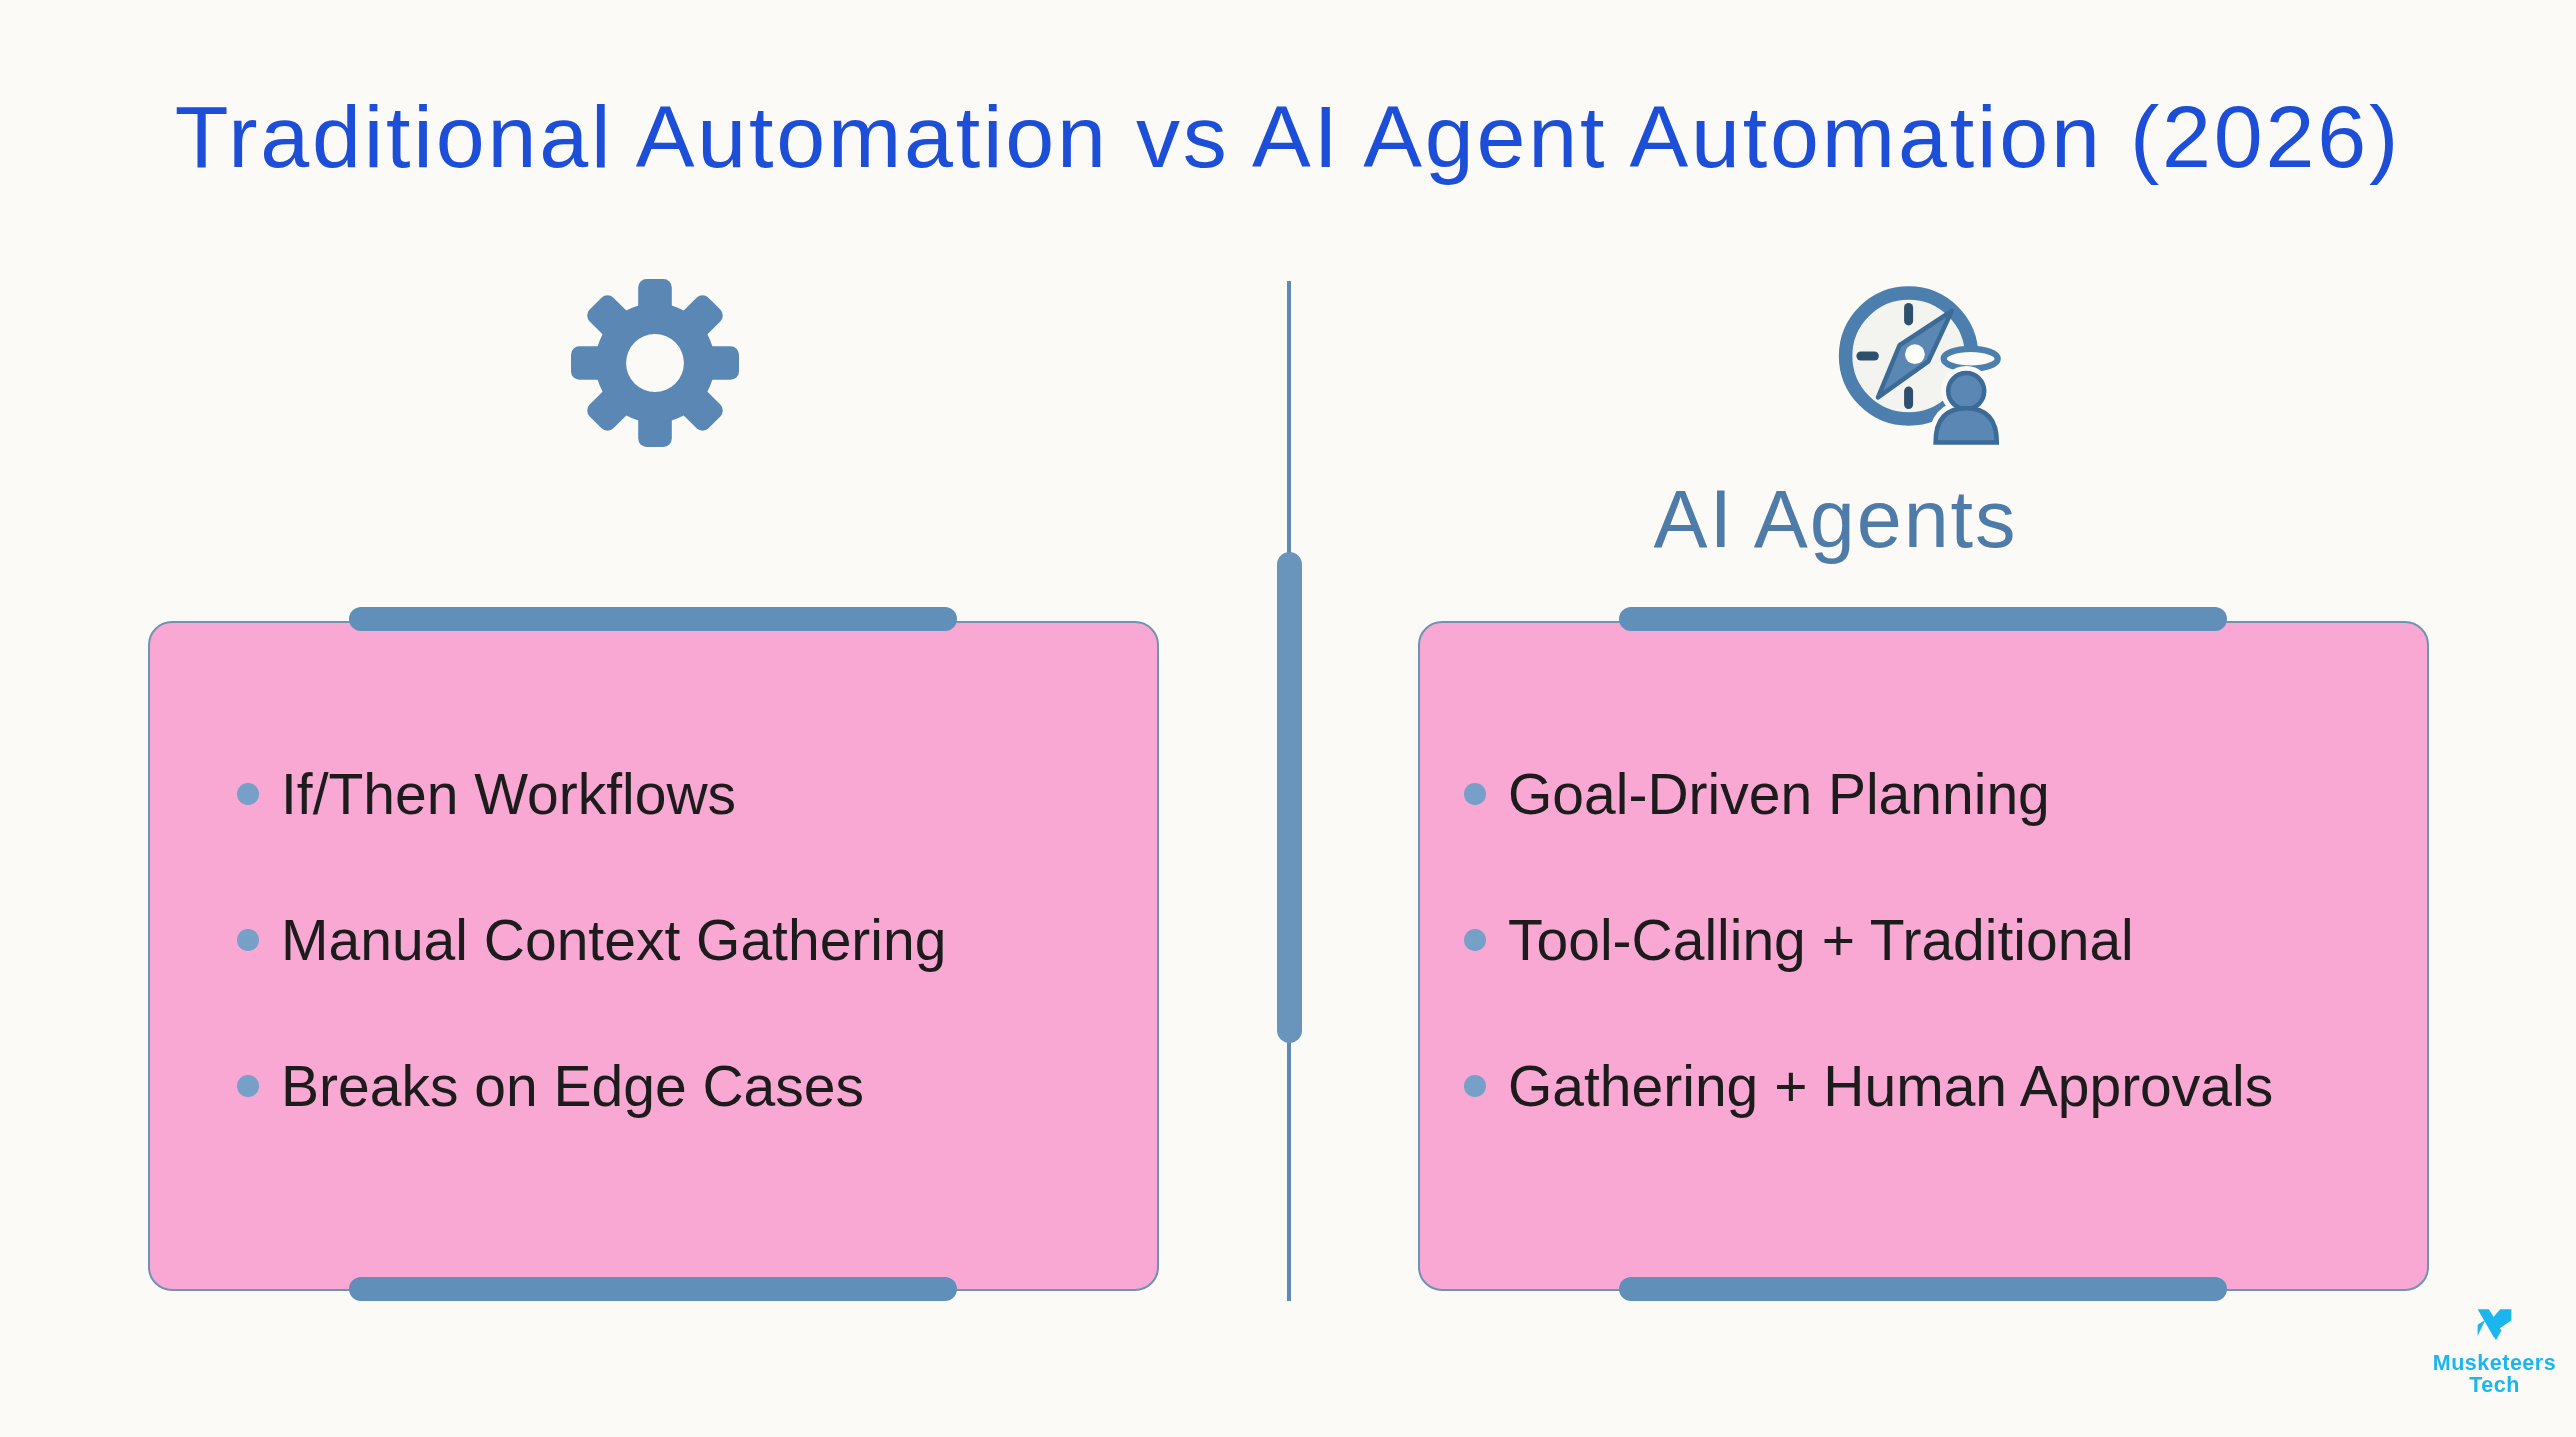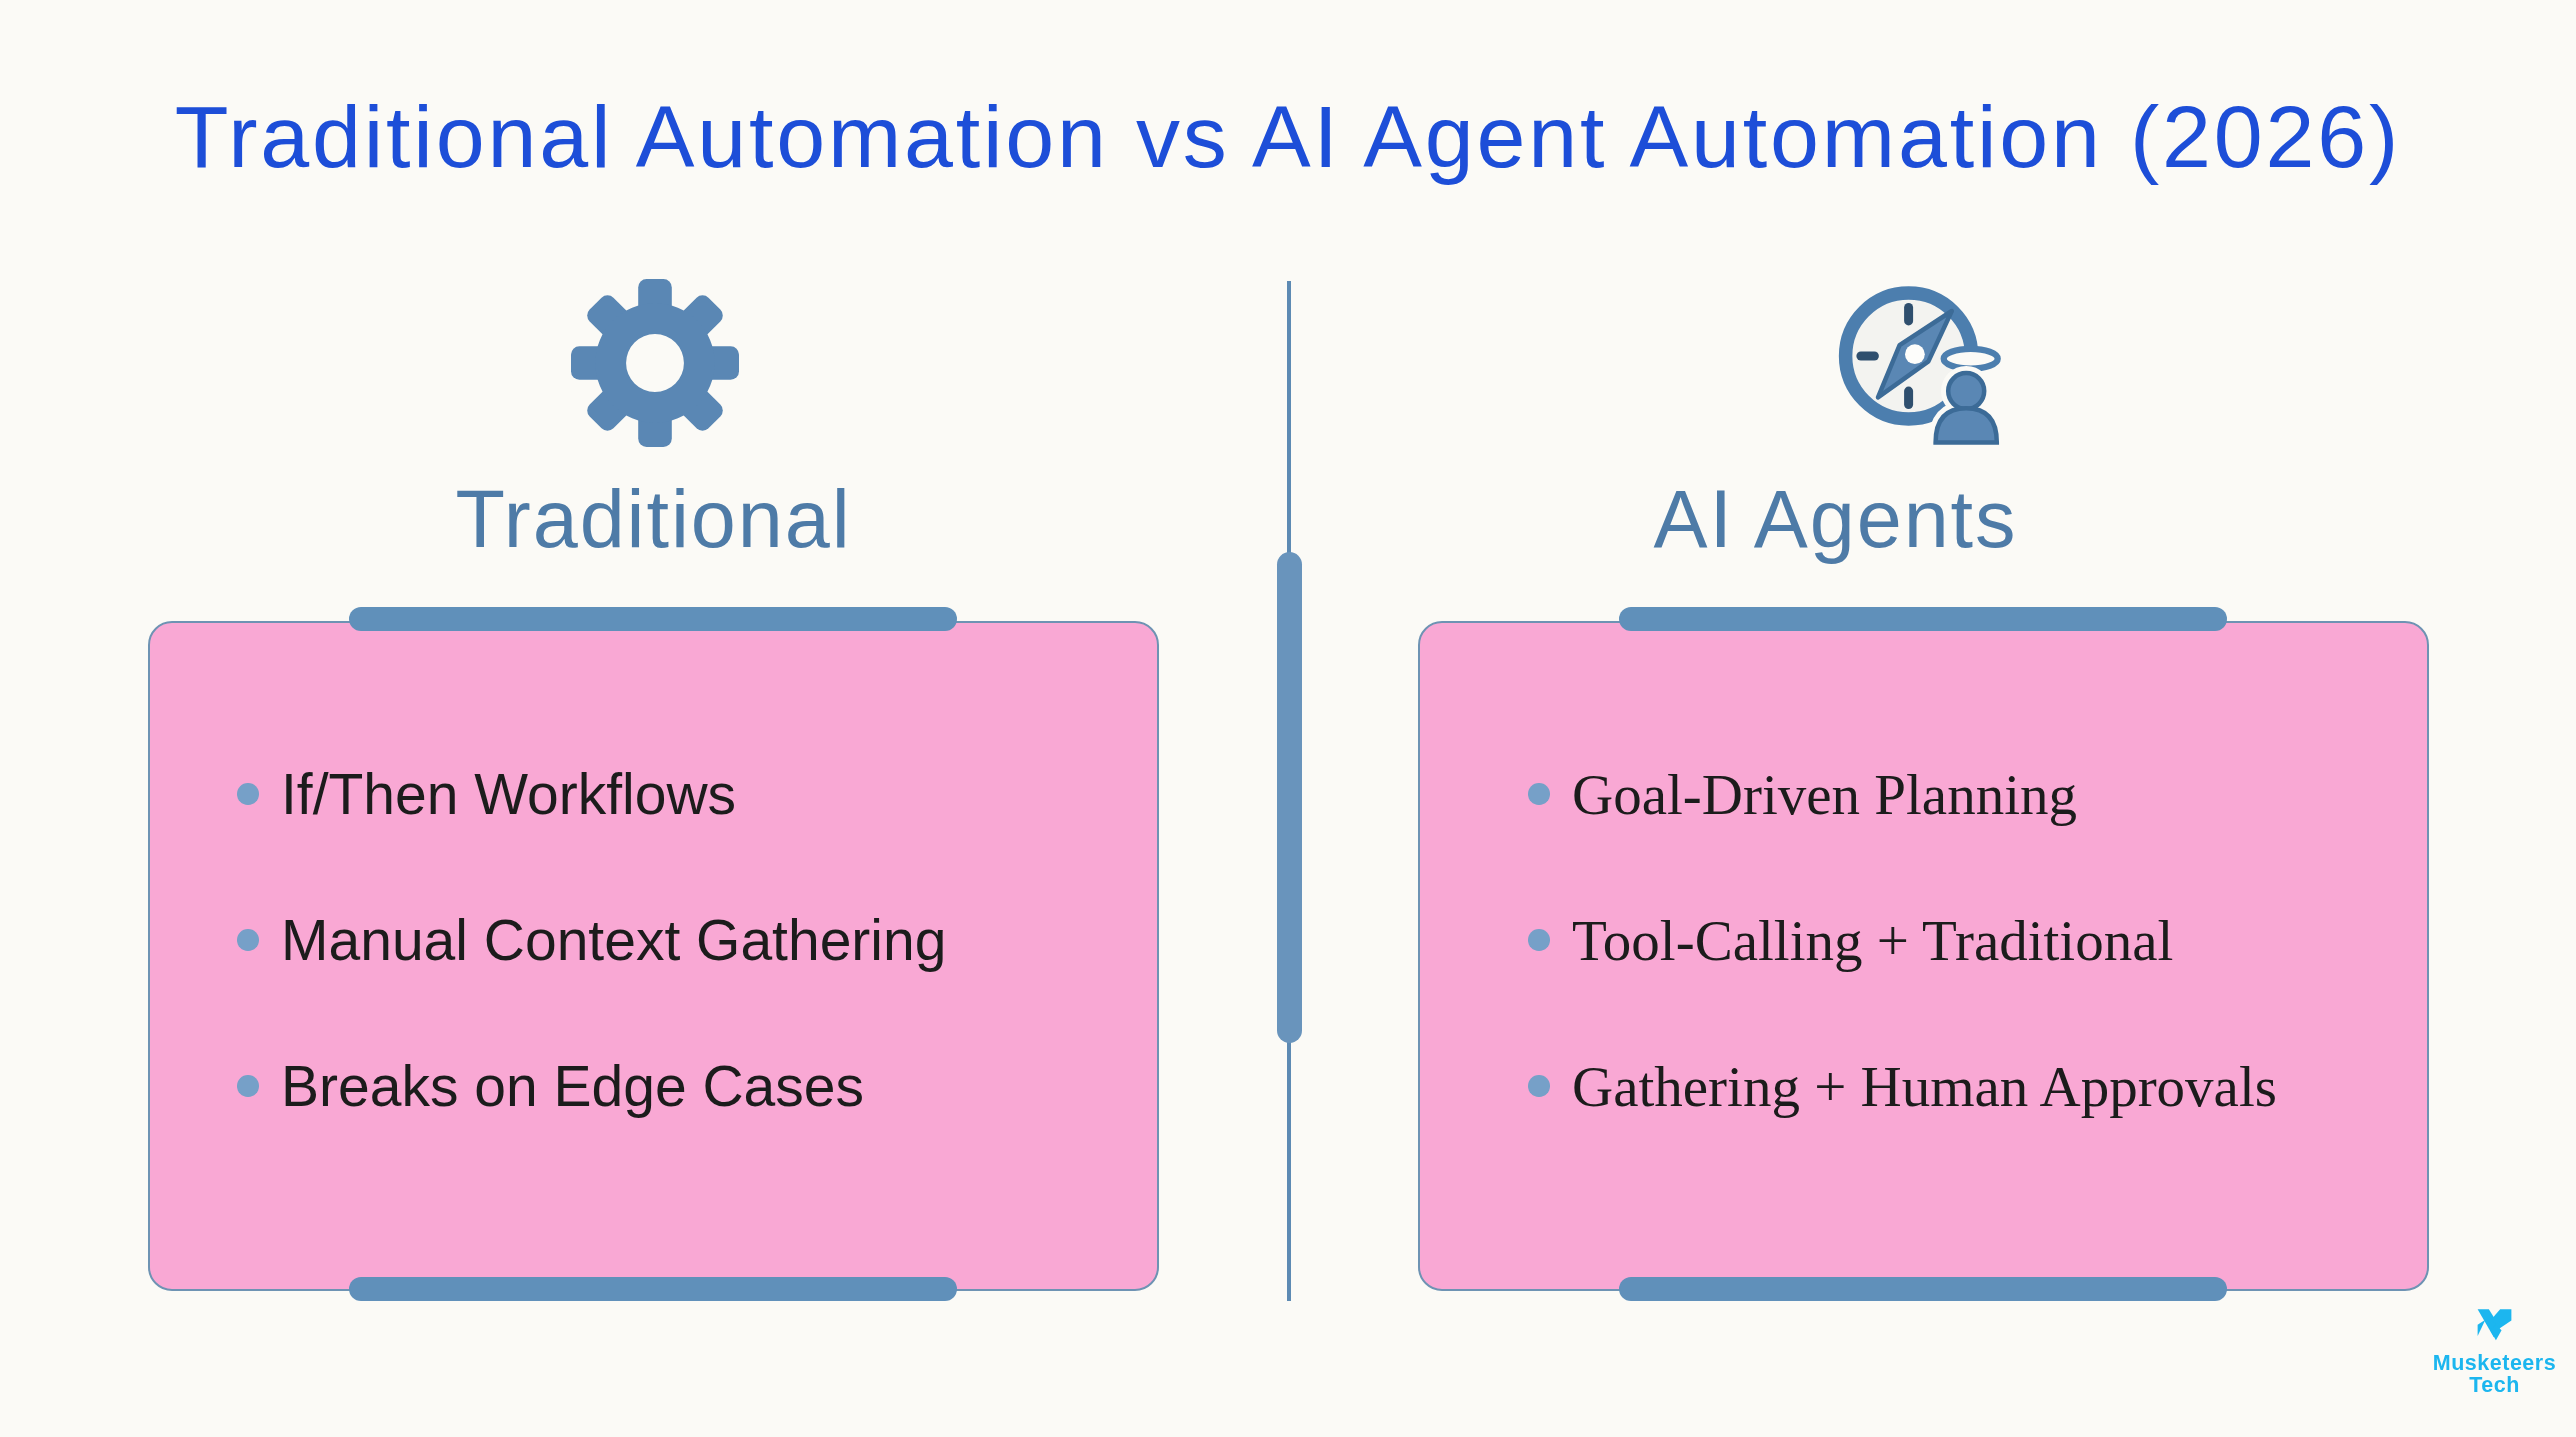--- a/index.html
+++ b/index.html
@@ -34,21 +34,21 @@
   .divider-line{
     position:absolute;left:1287px;top:281px;width:3.7px;height:1020px;background:#5d8ab3;
   }
   .divider-capsule{
     position:absolute;left:1277px;top:552px;width:25px;height:491px;
     border-radius:13px;background:#6994bc;
   }
   ul.bullets{
     list-style:none;margin:0;padding:142px 19px 0 87px;
   }
-  .panel.right ul.bullets{padding-left:108px;font-family:Liberation Serif, serif;}
+  .panel.right ul.bullets{padding-left:44px;}
   ul.bullets li{
     display:flex;align-items:center;height:58px;margin-bottom:88px;
   }
   .dot{
     flex:0 0 auto;width:21.5px;height:21.5px;border-radius:50%;
     background:#76a0c8;margin-right:22.5px;
   }
   .bullet-text{
     font-size:57px;color:#1c1c1c;white-space:nowrap;letter-spacing:0;
   }
@@ -96,21 +96,20 @@
     <g stroke="#fbfaf6" stroke-width="16" fill="#fbfaf6">
       <circle cx="148" cy="129" r="20"></circle>
       <path d="M114,186 Q114,148 148,148 Q182,148 182,186 Z"></path>
     </g>
     <g fill="#5a87b4" stroke="#3c6b97" stroke-width="5">
       <circle cx="148" cy="129" r="20"></circle>
       <path d="M114,186 Q114,148 148,148 Q182,148 182,186 Z"></path>
     </g>
   </svg>
 
-  <div class="col-heading left">Traditional</div>
   <div class="col-heading right">AI Agents</div>
 
   <div class="divider-line"></div>
   <div class="divider-capsule"></div>
 
   <div class="panel left">
     <ul class="bullets">
       <li>
         <span class="dot"></span>
         <span class="bullet-text">If/Then Workflows</span>

